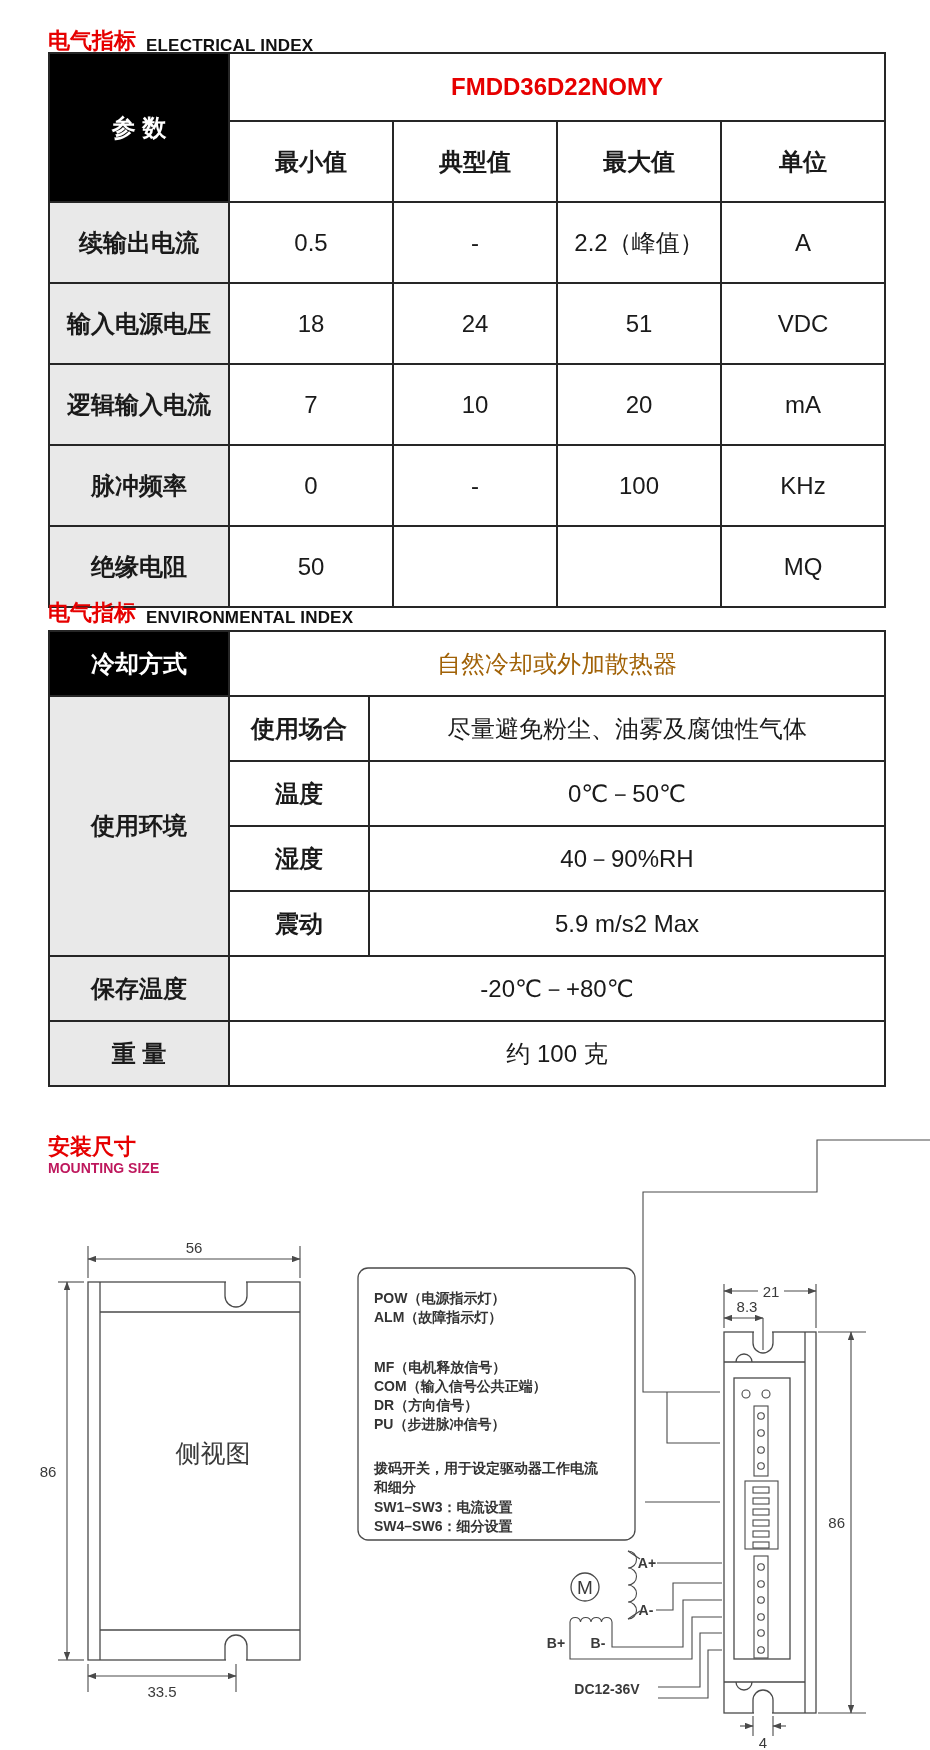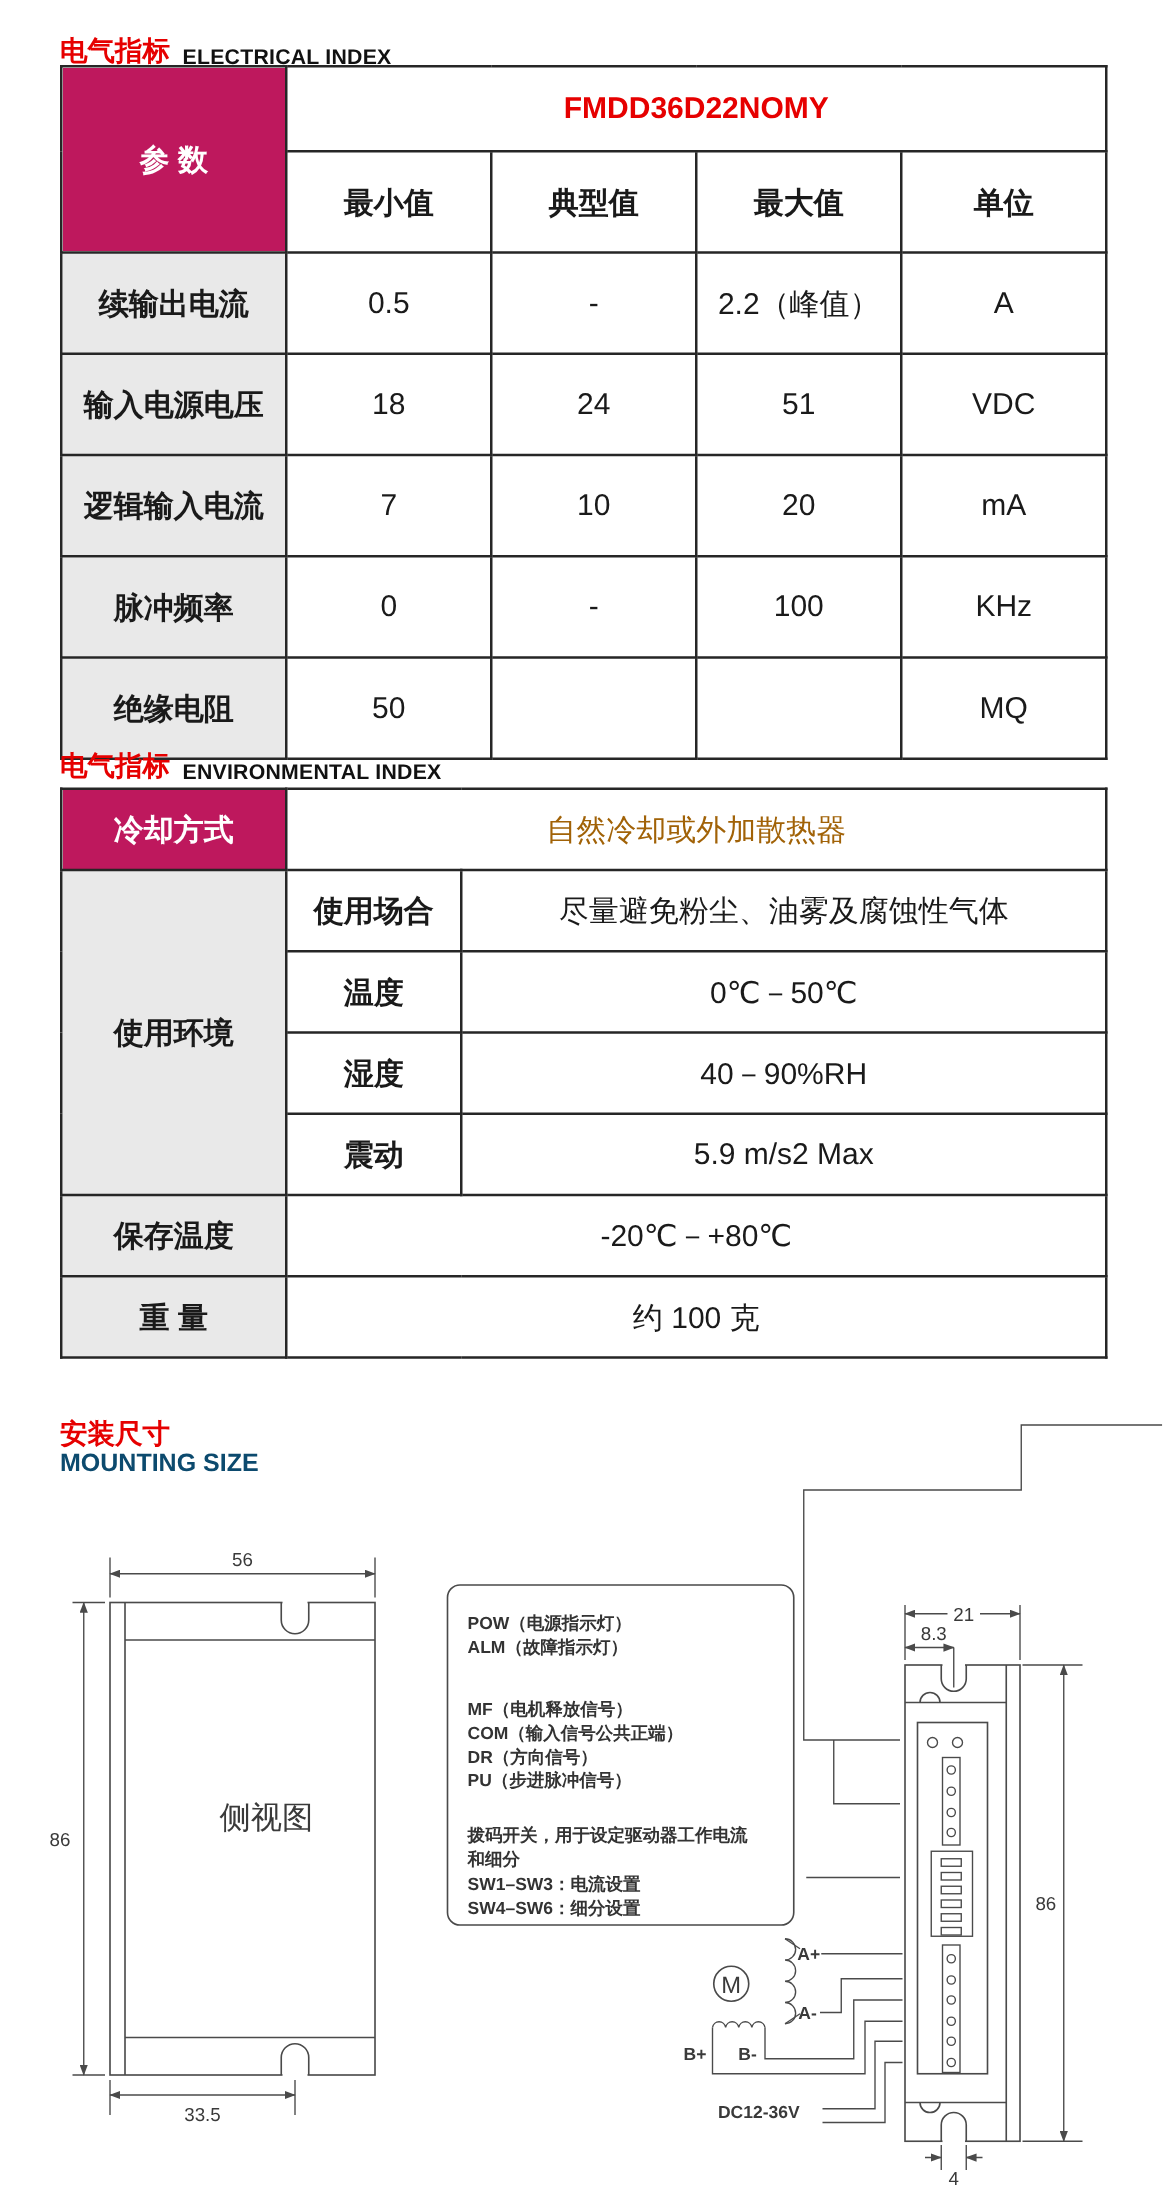--- a/index.html
+++ b/index.html
@@ -1,26 +1,26 @@
 <!DOCTYPE html>
 <html><head>
 <meta charset="utf-8">
 <style>
   html,body{margin:0;padding:0;background:#fff;}
   #page{position:relative;width:930px;height:1750px;background:#fff;overflow:hidden;
         font-family:"Liberation Sans","DejaVu Sans",sans-serif;color:#1a1a1a;}
   .sec-title{position:absolute;left:48px;display:flex;align-items:flex-end;gap:10px;white-space:nowrap;}
   .sec-zh{font-size:22px;font-weight:bold;color:#e60000;}
   .sec-en{font-size:17px;font-weight:bold;color:#111;letter-spacing:0.2px;margin-top:28px;}
-  .sec-en-block{position:absolute;left:48px;font-size:20px;font-weight:bold;color:#0c4a6e;}
+  .sec-en-block{position:absolute;left:48px;font-size:14px;font-weight:bold;color:#be185d;}
   table.spec{position:absolute;left:48px;border-collapse:collapse;table-layout:fixed;width:836px;}
   table.spec td{border:2px solid #262626;text-align:center;vertical-align:middle;
                 font-size:24px;padding:0 4px;overflow:hidden;}
   .h68{height:68px}.h64{height:81px}.h65{height:65px}
-  td.red-cell{background:#be185d;color:#fff;font-weight:bold;font-size:21px;}
+  td.red-cell{background:#000000;color:#fff;font-weight:bold;font-size:21px;}
   td.model{color:#e60000;font-weight:bold;font-size:22px;}
   td.red-val{color:#a16207;font-weight:normal;font-size:21px;}
   td.chead{font-weight:bold;}
   td.pname{background:#e9e9e9;font-weight:bold;margin-top:20px;}
   td.sub{font-weight:bold;}
   svg text{font-family:"Liberation Sans","DejaVu Sans",sans-serif;fill:#3a3a3a;}
   .oline{fill:none;stroke:#4a4a4a;stroke-width:1.3;}
   .thin{fill:none;stroke:#4a4a4a;stroke-width:1.1;}
   .pin{fill:#fff;stroke:#4a4a4a;stroke-width:1.1;}
   .bar{fill:#fff;stroke:#4a4a4a;stroke-width:1.1;}

